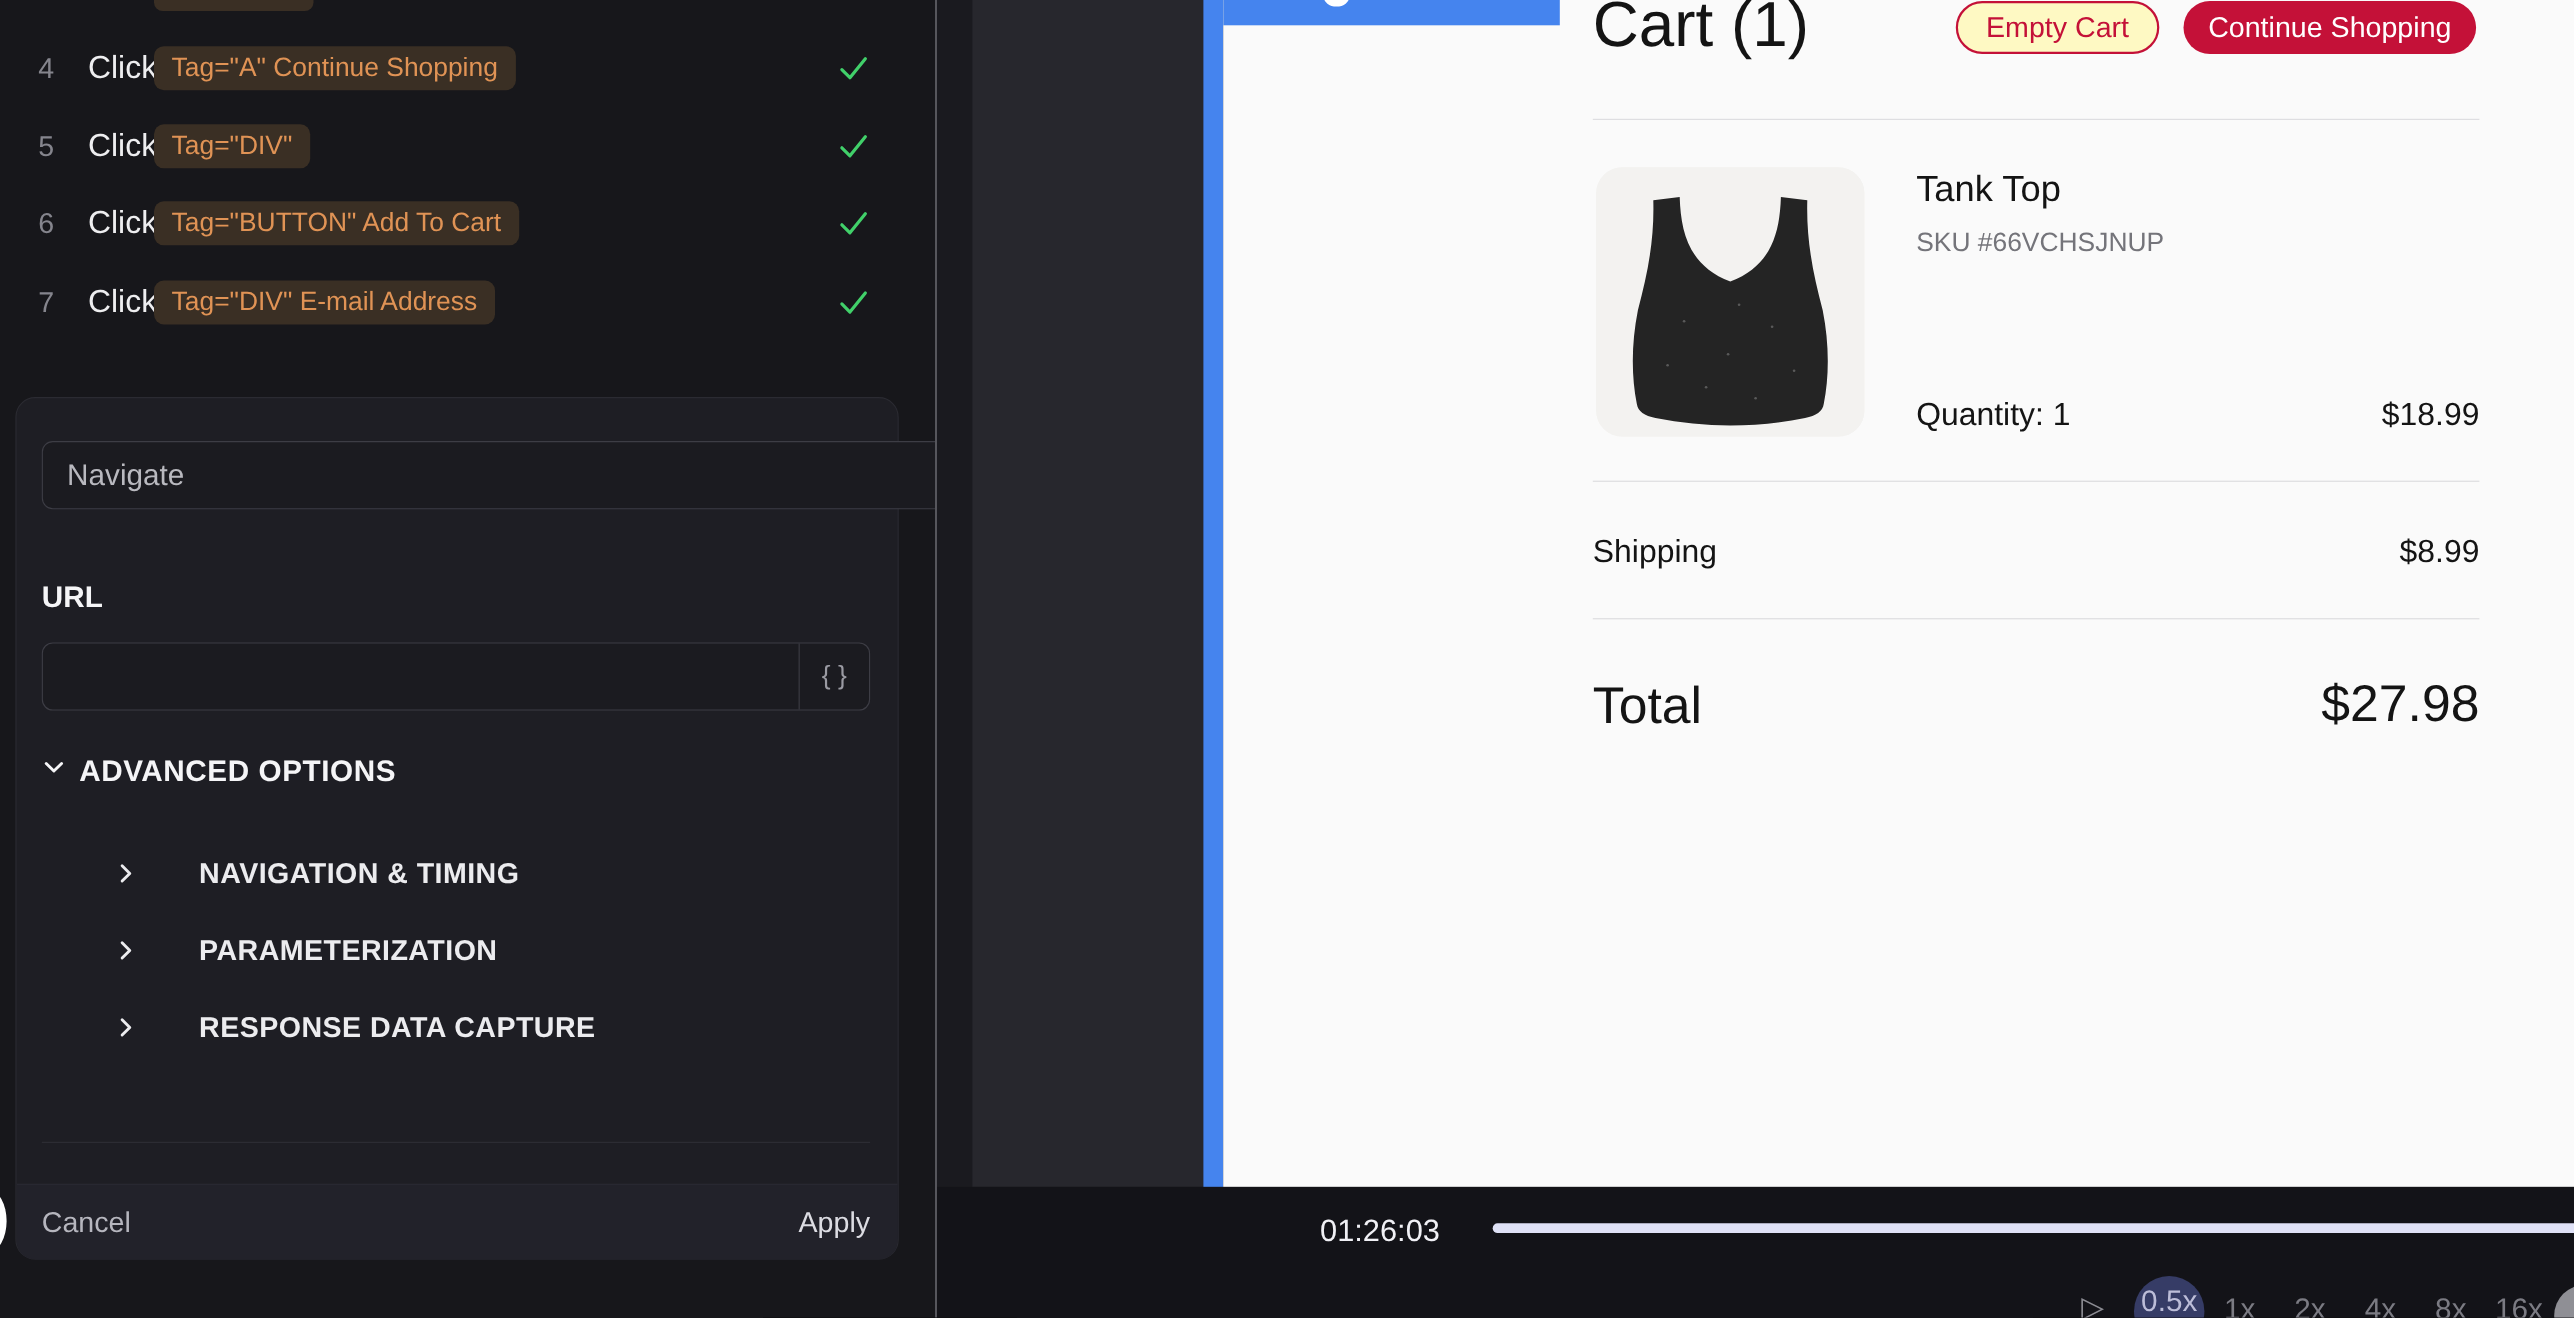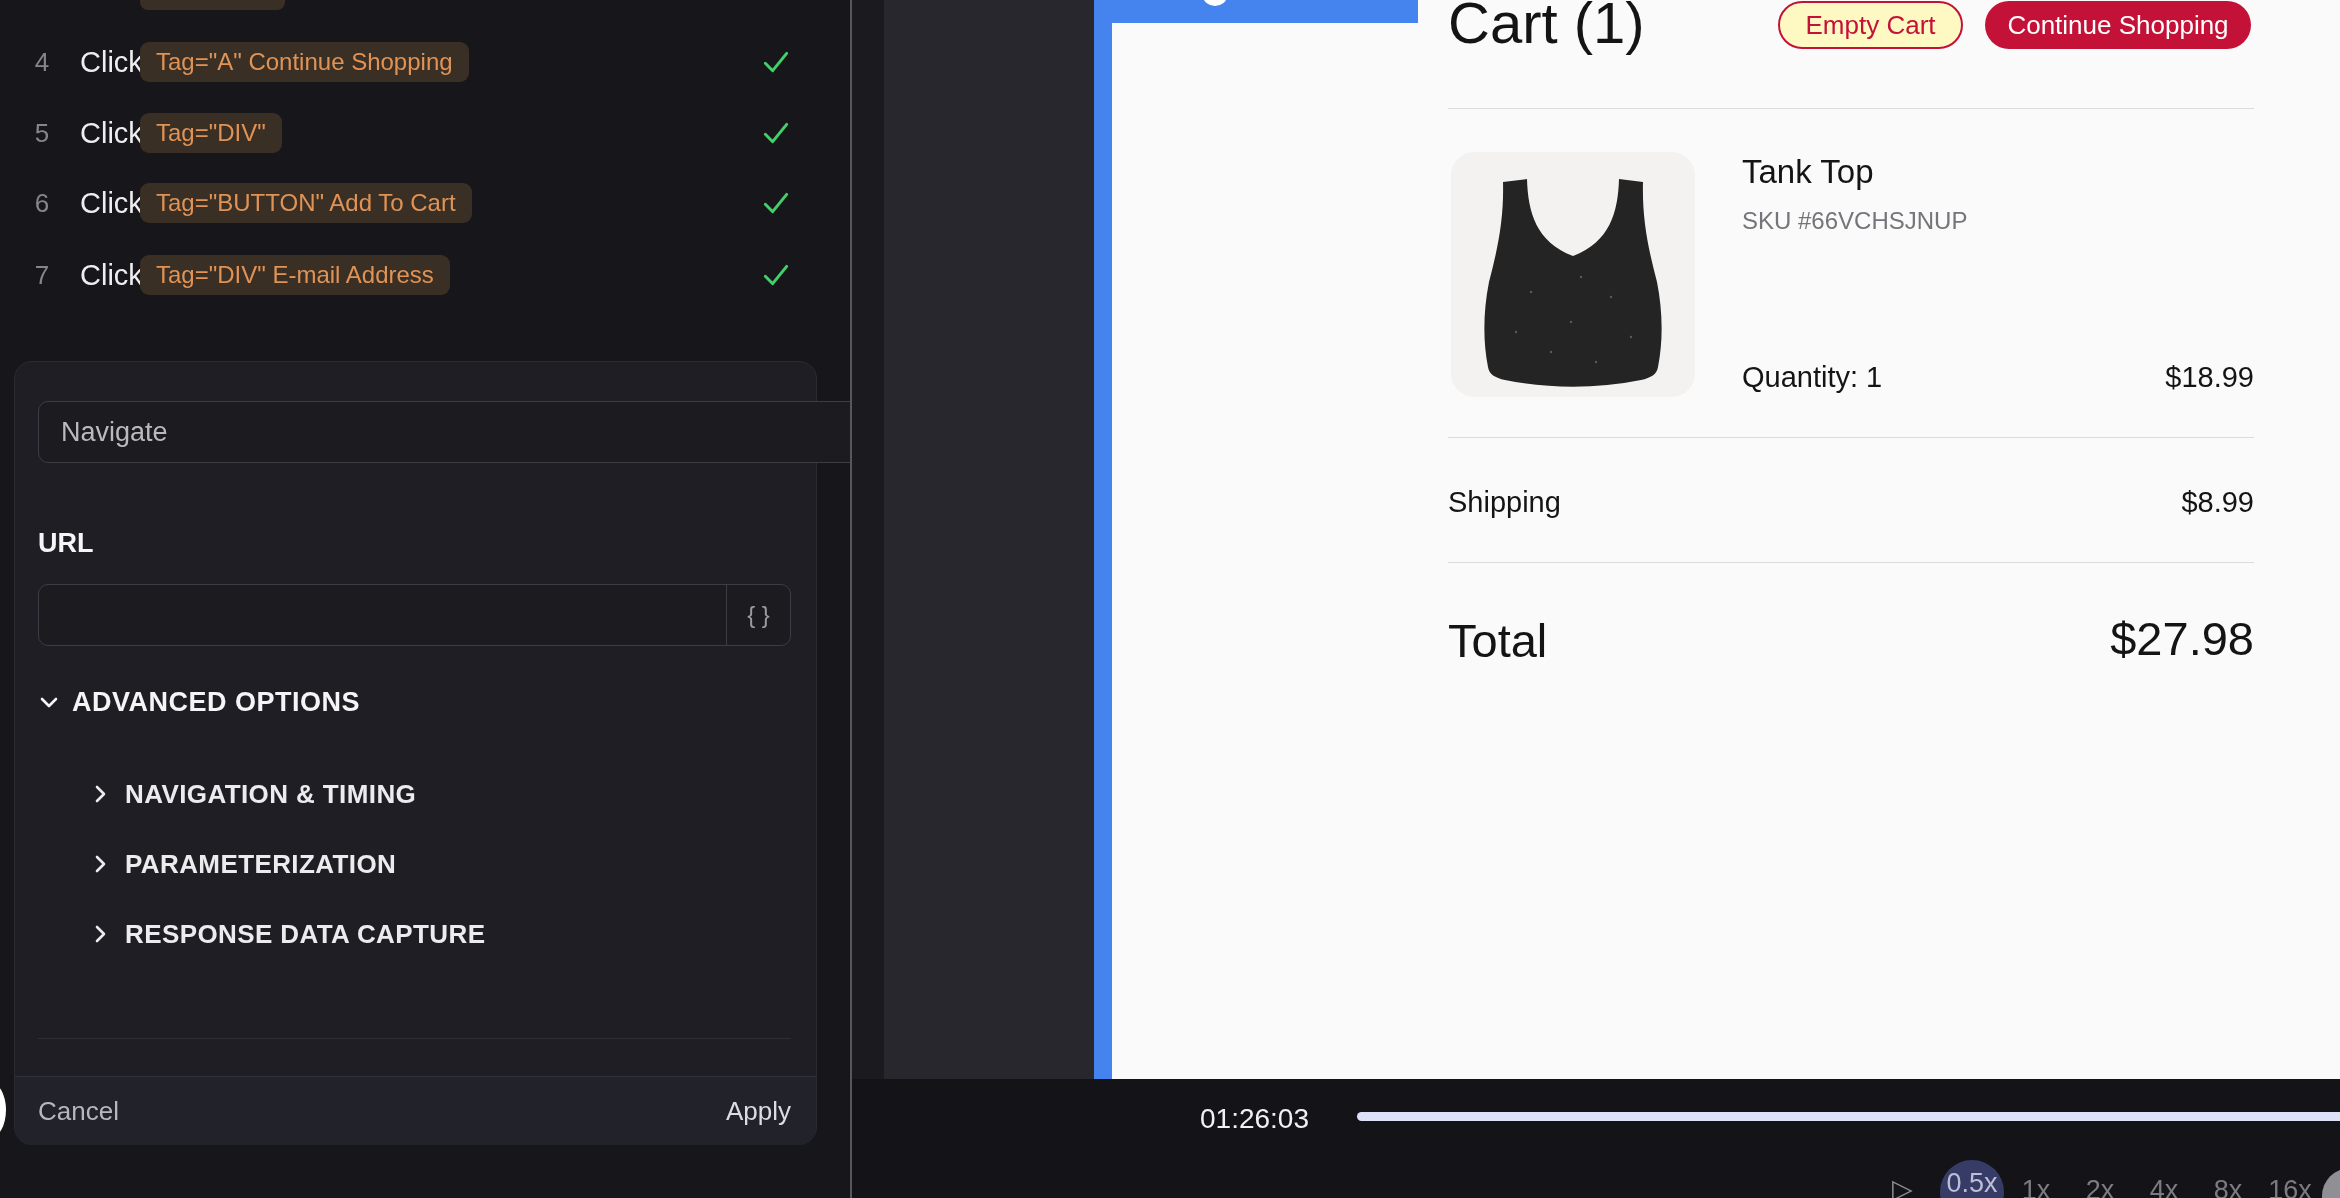--- a/index.html
+++ b/index.html
@@ -25,23 +25,23 @@
                  display:flex;align-items:center;padding:0 22px;cursor:pointer;}
   .action-select span{font-size:27px;color:#b9b9bf;}
   .updown{position:absolute;right:24px;top:14px;width:22px;height:34px;}
   .url-label{position:absolute;left:23px;top:166px;font-size:27px;font-weight:bold;color:#f5f5f7;}
   .url-input-wrap{position:absolute;left:23px;top:222px;width:753px;height:62px;
                   background:#1b1b20;border:1px solid #3d3d45;border-radius:10px;display:flex;}
   .url-field{flex:1;background:transparent;border:none;outline:none;color:#e8e8ec;
              font-size:25px;padding:0 18px;font-family:inherit;}
   .braces-btn{width:64px;border-left:1px solid #3d3d45;display:flex;align-items:center;
               justify-content:center;font-size:24px;color:#9a9aa2;cursor:pointer;background:transparent;border-top:none;border-right:none;border-bottom:none;font-family:inherit;}
-  .adv-row{position:absolute;left:23px;top:324px;height:32px;display:flex;align-items:center;cursor:pointer;}
+  .adv-row{position:absolute;left:23px;top:324px;height:32px;display:flex;align-items:flex-start;cursor:pointer;}
   .adv-row .lbl{font-size:27px;font-weight:bold;color:#f5f5f7;letter-spacing:.5px;margin-left:12px;}
-  .sec-row{position:absolute;left:74px;height:32px;display:flex;align-items:center;cursor:pointer;}
+  .sec-row{position:absolute;left:88px;height:32px;display:flex;align-items:center;cursor:pointer;gap:42px;}
   .sec-row .lbl{font-size:26px;font-weight:bold;color:#ececef;letter-spacing:.4px;margin-left:14px;}
   .chev{width:22px;height:22px;}
   .inner-divider{position:absolute;left:23px;top:676px;width:753px;height:1px;background:#2e2e36;}
   .card-footer{position:absolute;left:0;top:714px;width:801px;height:69px;background:#22222a;
                border-top:1px solid #30303a;border-radius:0 0 17px 17px;
                display:flex;align-items:center;justify-content:space-between;padding:0 25px 0 23px;}
   .btn-plain{background:none;border:none;font-family:Liberation Sans, sans-serif;font-size:26px;cursor:pointer;padding:0;}
   .cancel{color:#b6b6be;}
   .apply{color:#dcdce2;}
   .collapse-handle{position:absolute;left:-26px;top:1082px;width:32px;height:56px;

